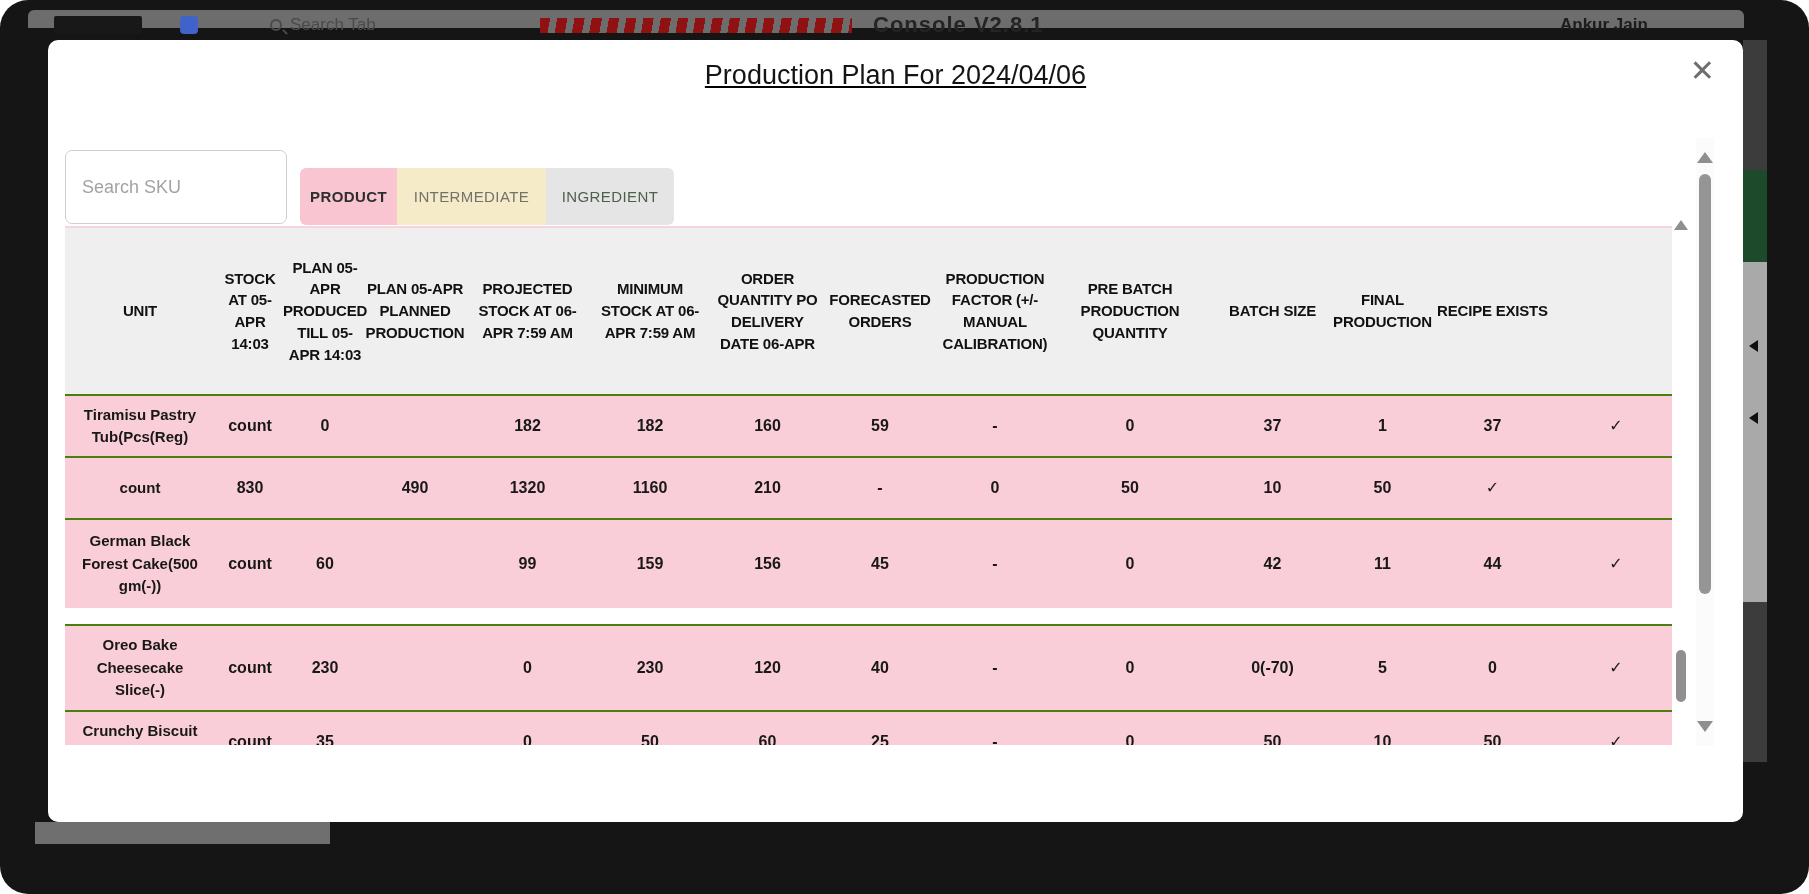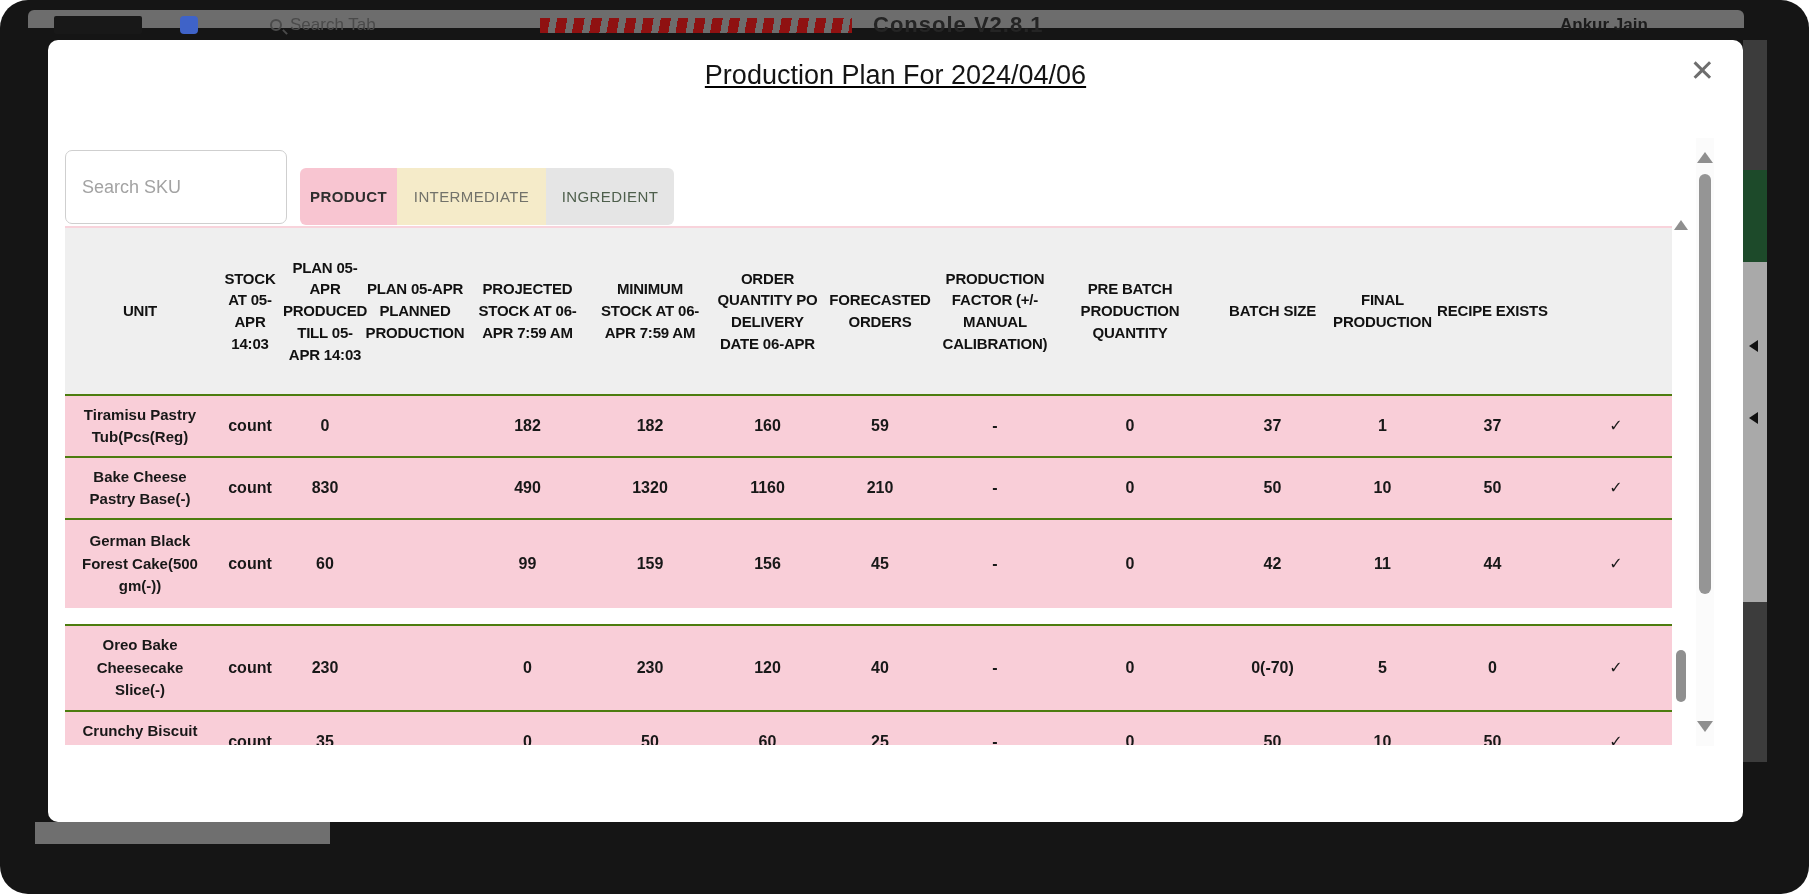--- a/index.html
+++ b/index.html
@@ -125,21 +125,20 @@
         <div>59</div>
         <div>-</div>
         <div>0</div>
         <div>37</div>
         <div>1</div>
         <div>37</div>
         <div class="cell-check">✓</div>
       </div>
 
       <div class="trow h62">
-        <div>Bake Cheese Pastry Base(-)</div>
         <div>count</div>
         <div>830</div>
         <div></div>
         <div>490</div>
         <div>1320</div>
         <div>1160</div>
         <div>210</div>
         <div>-</div>
         <div>0</div>
         <div>50</div>

